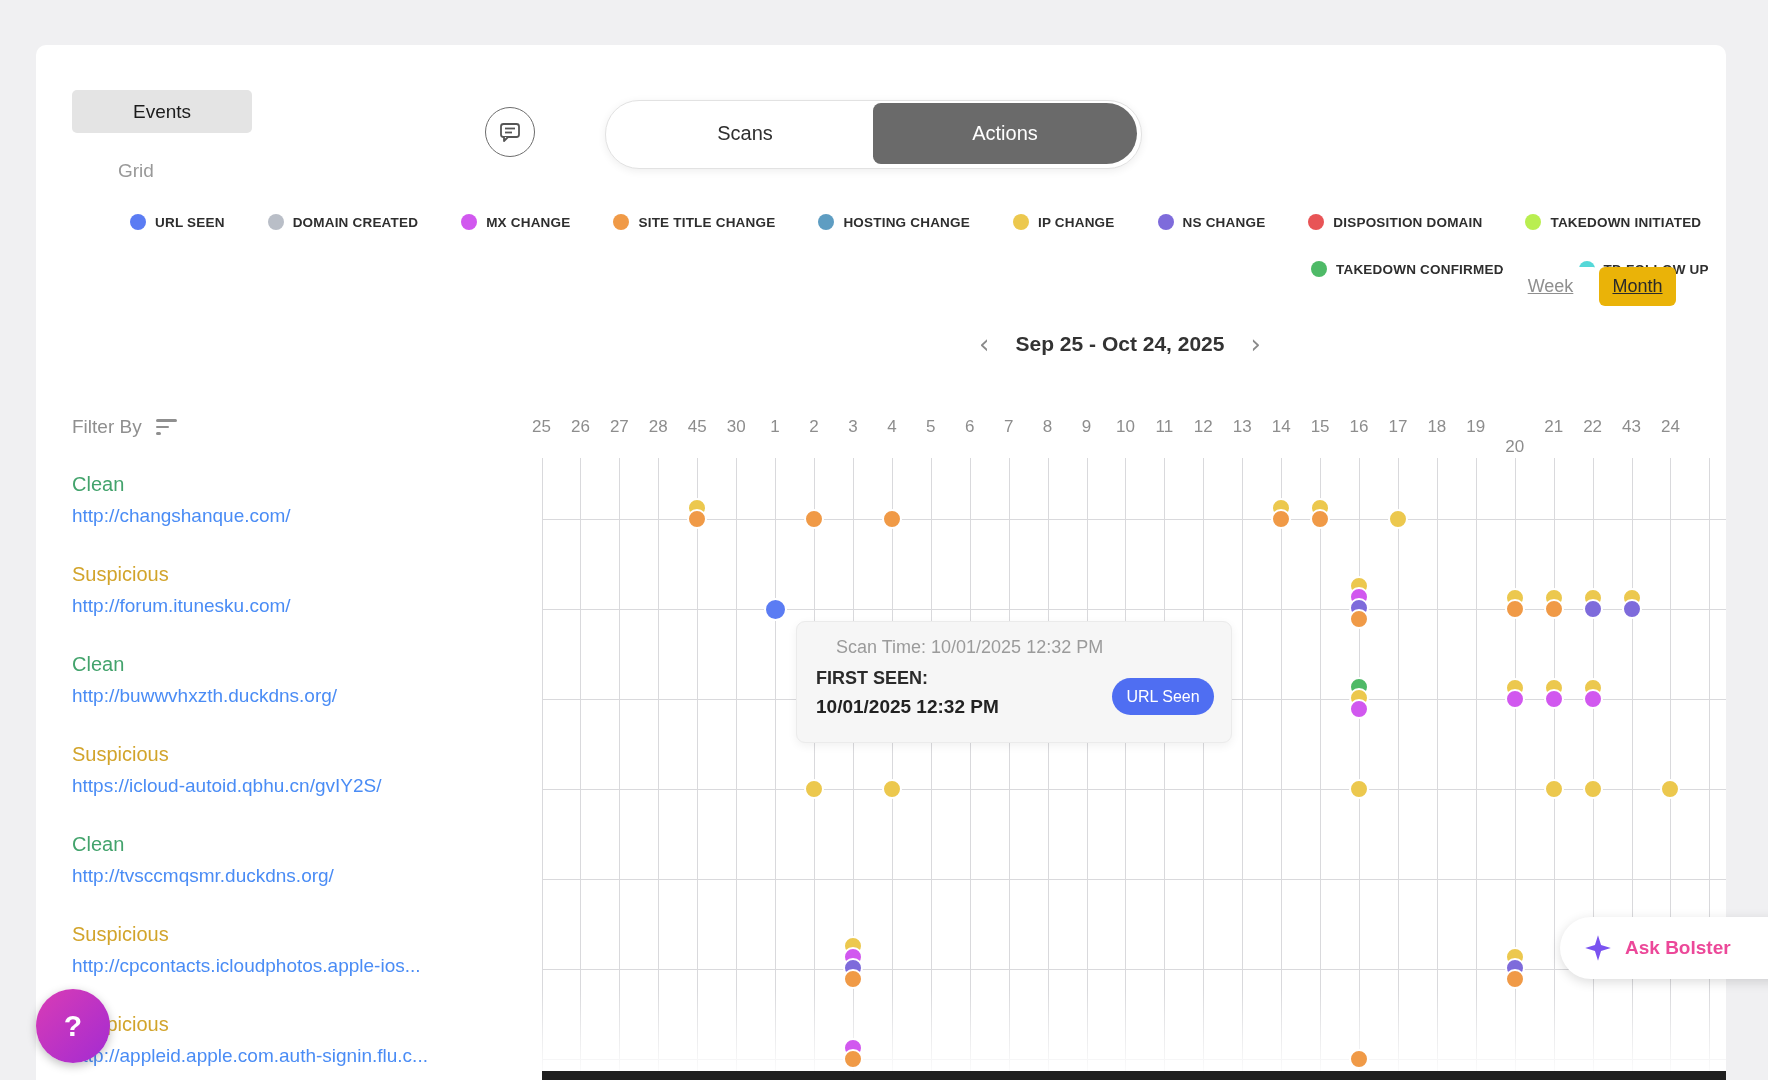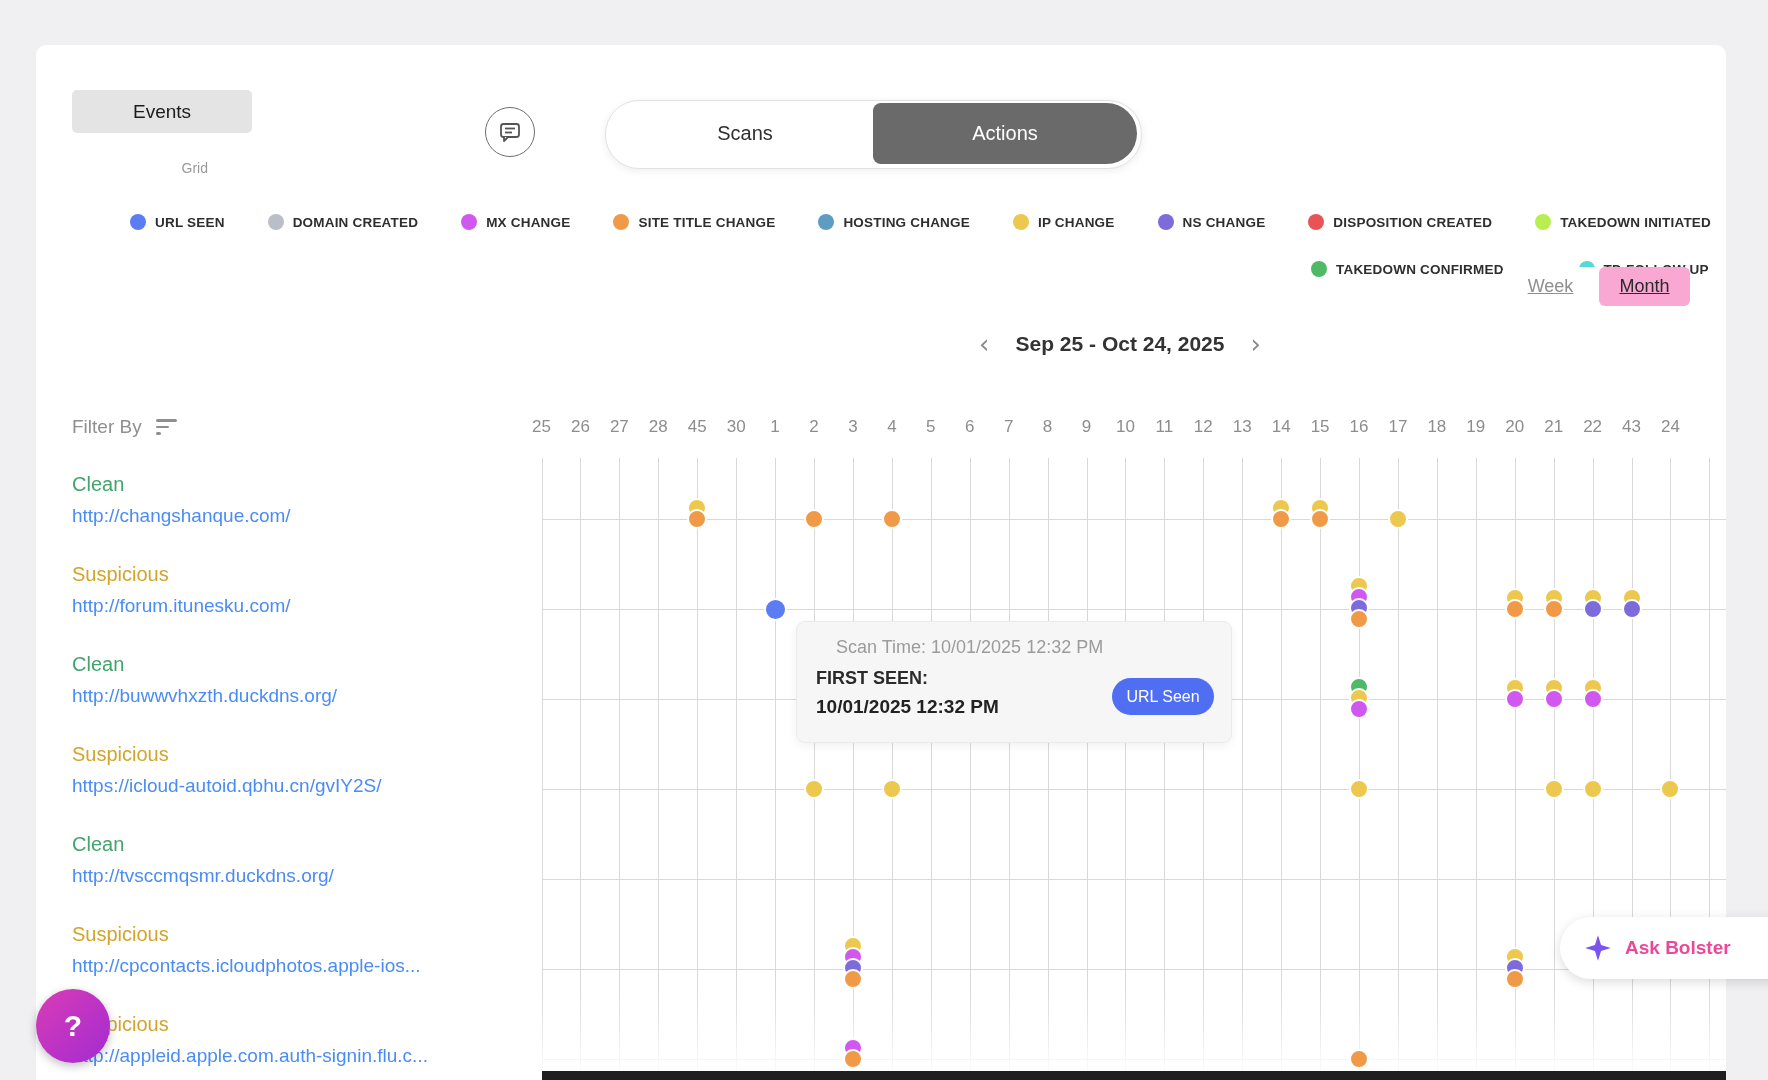--- a/index.html
+++ b/index.html
@@ -5,41 +5,41 @@
   html,body{margin:0;padding:0;width:1768px;height:1080px;overflow:hidden;
     background:#f0f0f2;font-family:"Liberation Sans",sans-serif;
     -webkit-font-smoothing:antialiased;}
   .abs{position:absolute;}
   #card{position:absolute;left:36px;top:45px;width:1690px;height:1035px;
     background:#ffffff;border-radius:10px 10px 0 0;}
   
   #events-btn{left:72px;top:90px;width:180px;height:43px;background:#e4e4e4;
     border-radius:5px;display:flex;align-items:center;justify-content:center;
     font-size:19px;color:#1c1c1c;cursor:pointer;}
-  #grid-label{left:118px;top:160px;width:90px;text-align:right;font-size:14px;color:#999;}
+  #grid-label{left:118px;top:160px;width:90px;text-align:left;font-size:19px;color:#999;}
   #chat-btn{left:485px;top:107px;width:48px;height:48px;border:1.6px solid #6d6d6d;
     border-radius:50%;display:flex;align-items:center;justify-content:center;cursor:pointer;background:#fff;}
   #seg-pill{left:605px;top:100px;width:535px;height:67px;background:#fff;
     border:1px solid #e2e2e2;border-radius:34px;box-shadow:0 2px 8px rgba(0,0,0,.07);}
   #seg-scans{left:620px;top:103px;width:250px;height:61px;display:flex;align-items:center;
     justify-content:center;font-size:20px;color:#2f2f2f;cursor:pointer;}
   #seg-actions{left:873px;top:103px;width:264px;height:61px;background:#6a6a6a;
     border-radius:8px 31px 31px 8px;display:flex;align-items:center;justify-content:center;
     font-size:20px;color:#fff;cursor:pointer;}
   
   .legend-row{display:flex;align-items:center;}
   #legend1{left:130px;top:210px;height:24px;gap:43px;}
   #legend2{left:1311px;top:257px;height:24px;gap:75px;}
   .legend-item{display:flex;align-items:center;gap:9px;white-space:nowrap;}
   .legend-dot{width:16px;height:16px;border-radius:50%;flex:0 0 auto;}
   .legend-label{font-size:13.5px;font-weight:700;color:#2e2e2e;letter-spacing:.2px;}
   .wm-btn{height:39px;border-radius:6px;display:flex;align-items:center;justify-content:center;
     font-size:18px;cursor:pointer;text-decoration:underline;}
   #week-btn{left:1502px;top:267px;width:97px;background:#ffffff;color:#8f8f8f;}
-  #month-btn{left:1599px;top:267px;width:91px;background:#f9a8d4;color:#2a2a2a;}
+  #month-btn{left:1599px;top:267px;width:77px;background:#eab308;color:#2a2a2a;}
   
   #date-nav{left:960px;top:329px;width:320px;height:30px;display:flex;align-items:center;
     justify-content:center;gap:24px;}
   .chev{font-size:26px;color:#8a8a8a;line-height:1;cursor:pointer;padding:0 2px;
     font-family:"DejaVu Sans",sans-serif;}
   #date-label{font-size:21px;font-weight:700;color:#333;}
   
   #filter-by{left:72px;top:416px;display:flex;align-items:center;gap:14px;}
   #filter-label{font-size:19px;color:#8f8f8f;}
   .flt{display:block;background:#8f8f8f;border-radius:2px;}
@@ -121,21 +121,21 @@
     <div class="legend-item">
       <span class="legend-dot" style="background: rgb(236, 200, 78);"></span>
       <span class="legend-label">IP CHANGE</span>
     </div>
     <div class="legend-item">
       <span class="legend-dot" style="background: rgb(126, 107, 219);"></span>
       <span class="legend-label">NS CHANGE</span>
     </div>
     <div class="legend-item">
       <span class="legend-dot" style="background: rgb(232, 84, 86);"></span>
-      <span class="legend-label">DISPOSITION CREATED</span>
+      <span class="legend-label">DISPOSITION DOMAIN</span>
     </div>
     <div class="legend-item">
       <span class="legend-dot" style="background: rgb(185, 238, 80);"></span>
       <span class="legend-label">TAKEDOWN INITIATED</span>
     </div>
   </div>
 <div class="abs legend-row" id="legend2">
     <div class="legend-item">
       <span class="legend-dot" style="background: rgb(78, 186, 103);"></span>
       <span class="legend-label">TAKEDOWN CONFIRMED</span>
@@ -208,21 +208,21 @@
     <div class="day-label" style="left: 1300.1px;">15</div>
     <div class="vline" style="left: 1320.1px;"></div>
     <div class="day-label" style="left: 1339.03px;">16</div>
     <div class="vline" style="left: 1359.03px;"></div>
     <div class="day-label" style="left: 1377.96px;">17</div>
     <div class="vline" style="left: 1397.96px;"></div>
     <div class="day-label" style="left: 1416.89px;">18</div>
     <div class="vline" style="left: 1436.89px;"></div>
     <div class="day-label" style="left: 1455.82px;">19</div>
     <div class="vline" style="left: 1475.82px;"></div>
-    <div class="day-label" style="left: 1494.75px;">20</div>
+    <div class="day-label" style="left: 1494.75px; margin-top: 20px;">20</div>
     <div class="vline" style="left: 1514.75px;"></div>
     <div class="day-label" style="left: 1533.68px;">21</div>
     <div class="vline" style="left: 1553.68px;"></div>
     <div class="day-label" style="left: 1572.61px;">22</div>
     <div class="vline" style="left: 1592.61px;"></div>
     <div class="day-label" style="left: 1611.54px;">43</div>
     <div class="vline" style="left: 1631.54px;"></div>
     <div class="day-label" style="left: 1650.47px; text-align: center;">24</div>
     <div class="vline" style="left: 1670.47px;"></div>
     <div class="vline" style="left: 1709.4px;"></div>

